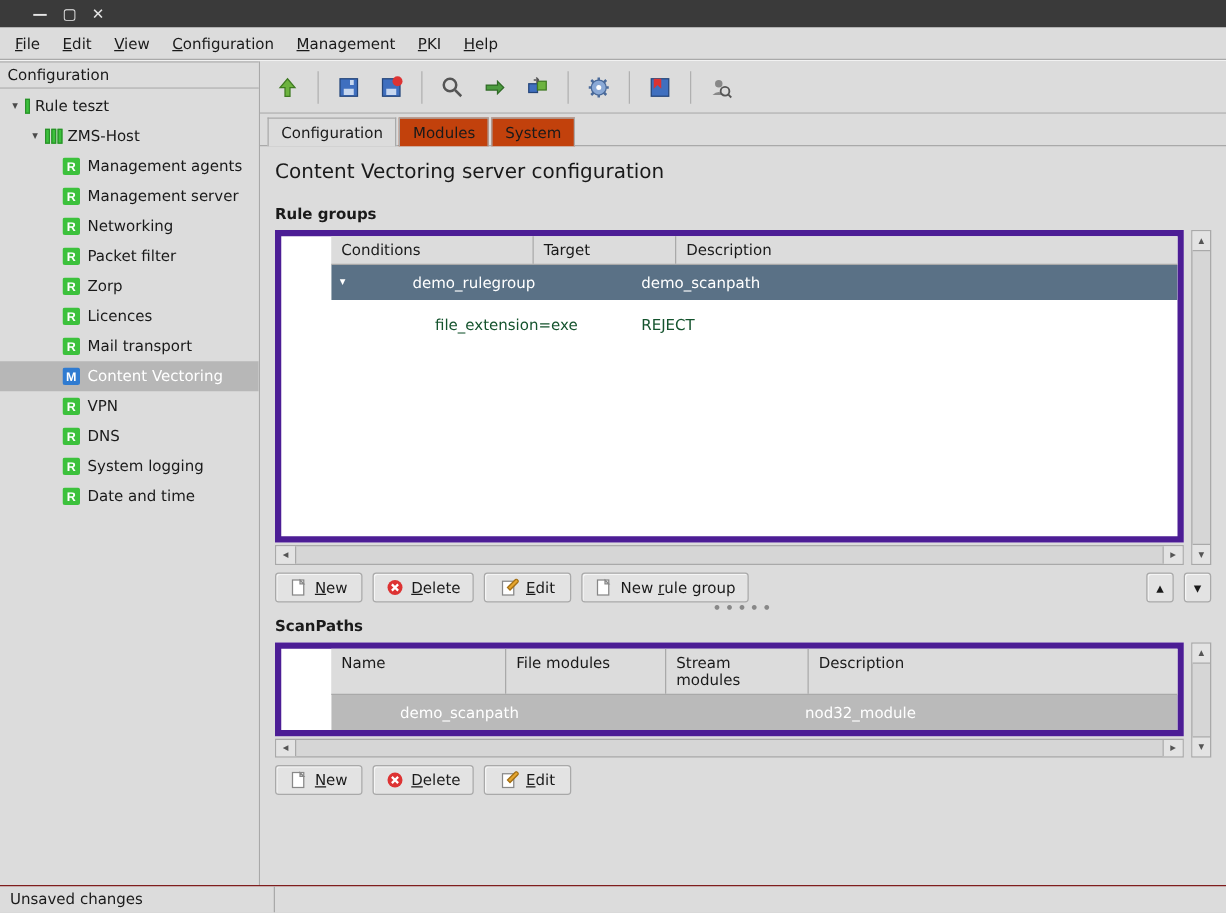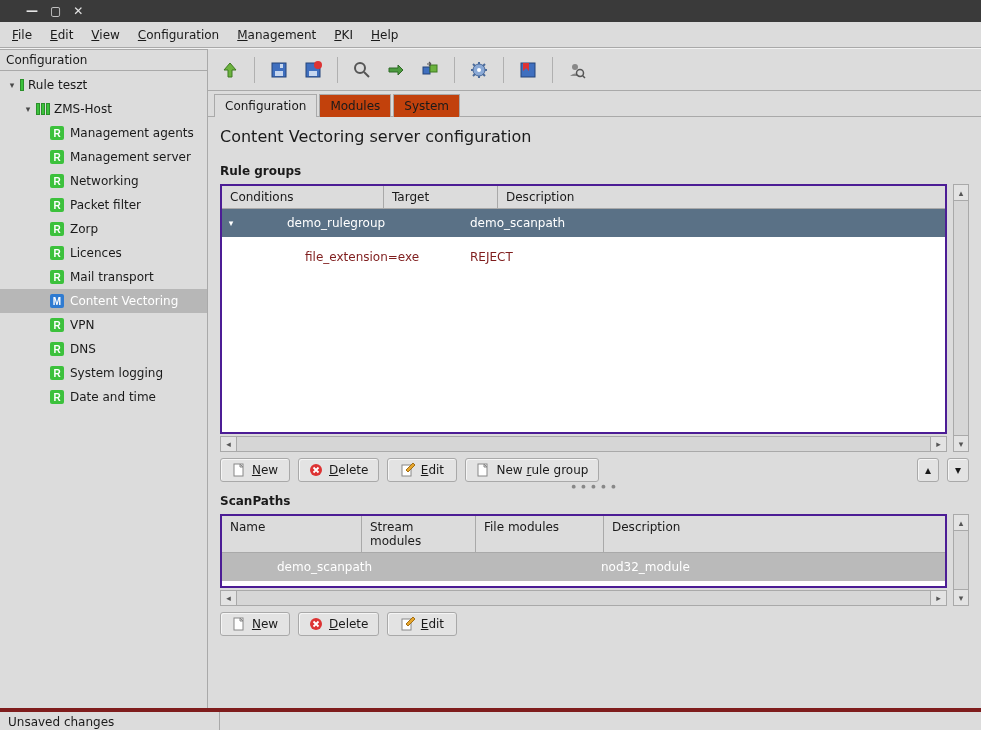--- a/index.html
+++ b/index.html
@@ -202,24 +202,25 @@
     align-items: center;
     justify-content: center;
     background: #e3e3e3;
     border-bottom: 1px solid #a9a9a9;
     font-size: 9px;
     color: #555;
   }
   .vscroll .vbtn.bottom { border-bottom: none; border-top: 1px solid #a9a9a9; }
   .table-box {
     flex: 1;
-    border: 2px solid #4c1d95;
+    border: 5px solid #4c1d95;
     background: #fff;
     display: flex;
     flex-direction: column;
+    padding-left: 40px;
   }
   .table-header {
     display: flex;
     background: #dcdcdc;
     border-bottom: 1px solid #a9a9a9;
   }
   .th {
     padding: 4px 8px;
     border-right: 1px solid #a9a9a9;
     font-size: 12px;
@@ -238,21 +239,21 @@
     background: #5a7186;
     color: #fff;
   }
   .row .cell { padding: 0 8px; margin-left: 39px; }
   .row .expander {
     width: 18px;
     text-align: center;
     font-size: 9px;
   }
   .row.child {
-    color: #7f1d1d;
+    color: #14532d;
   }
   .row.child .cell.first { padding-left: 44px; }
   .hscroll {
     height: 16px;
     background: #d6d6d6;
     border: 1px solid #a9a9a9;
     display: flex;
     justify-content: space-between;
     margin-top: 2px;
   }
@@ -304,21 +305,21 @@
   }
   
   .scanpaths-row-sel {
     background: #bababa;
     color: #fff;
   }
   
   .statusbar {
     height: 22px;
     background: #dcdcdc;
-    border-top: 4px solid #7f1d1d;
+    border-top: 1px solid #7f1d1d;
     display: flex;
   }
   .status-cell {
     border-right: 1px solid #a9a9a9;
     padding: 3px 8px;
     font-size: 12px;
   }
   .status-cell:first-child { width: 220px; }
   .status-cell:last-child { flex: 1; border-right: none; }
 </style>
@@ -632,22 +633,22 @@
       </div>
 
       <div class="splitter">● ● ● ● ●</div>
 
       <div class="section-label">ScanPaths</div>
       <div class="panel-wrap" style="height: 92px;">
         <div style="flex:1; display:flex; flex-direction:column;">
           <div class="table-box">
             <div class="table-header">
               <div class="th" style="width:140px;">Name</div>
+              <div class="th" style="width:128px;">File modules</div>
               <div class="th" style="width:114px;">Stream modules</div>
-              <div class="th" style="width:128px;">File modules</div>
               <div class="th">Description</div>
             </div>
             <div class="table-body">
               <div class="row scanpaths-row-sel">
                 <div class="cell" style="width:140px; padding-left:16px;">demo_scanpath</div>
                 <div class="cell" style="width:114px;"></div>
                 <div class="cell" style="width:128px;">nod32_module</div>
                 <div class="cell"></div>
               </div>
             </div>

